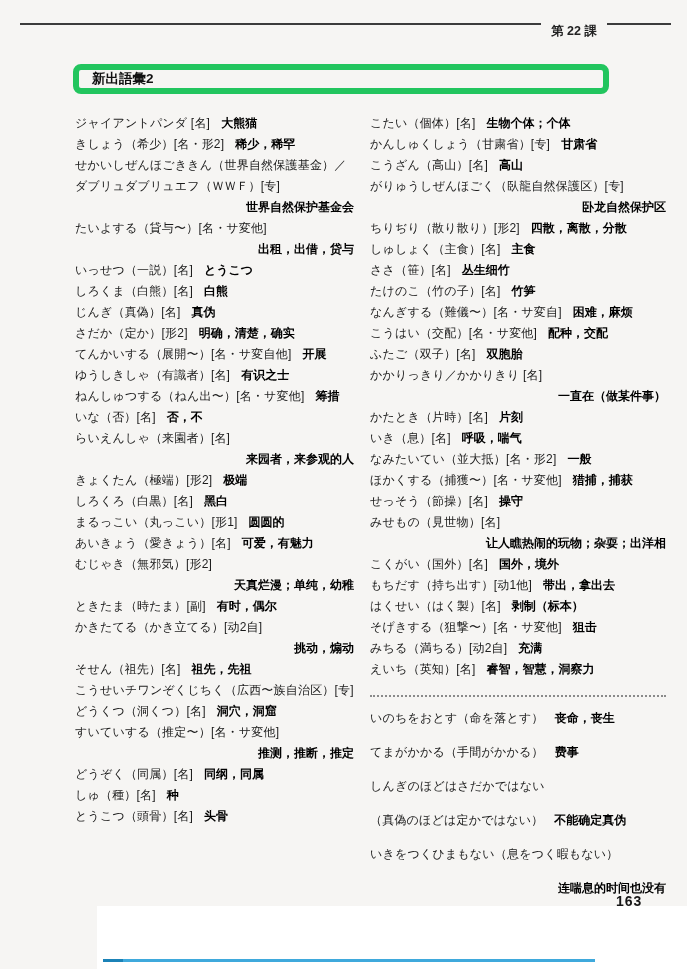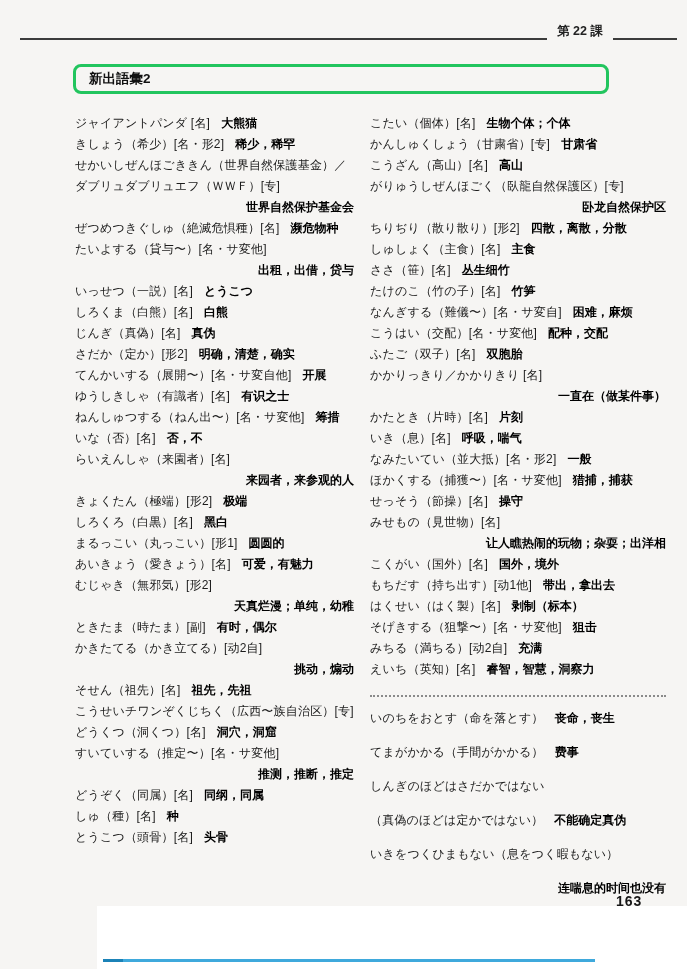--- a/index.html
+++ b/index.html
@@ -7,34 +7,34 @@
   .page{
     position:relative;
     width:687px;height:969px;
     background:#f6f5f3;
     font-family:"Liberation Sans","DejaVu Sans",sans-serif;
     color:#1b1b1b;
     overflow:hidden;
   }
   
   .header-rule{
-    position:absolute;top:23px;left:0;right:10px;
-    display:flex;align-items:flex-end;margin-left:20px;
+    position:absolute;top:23px;left:0;right:16px;
+    display:flex;align-items:flex-start;margin-left:20px;
   }
   .rule-line{height:2px;background:#3c3c3c;}
   .rule-left{flex:1 1 auto;}
   .rule-right{width:64px;}
   .header-label{
     font-weight:bold;font-size:12.5px;color:#222;
     margin:0 10px;white-space:nowrap;
   }
   
   .vocab-box{
     position:absolute;top:64px;left:73px;width:536px;height:30px;
-    border:3px solid #22c55e;border-radius:8px;
+    border:6px solid #22c55e;border-radius:8px;
     display:flex;align-items:center;
     box-sizing:border-box;padding-left:13px;
     background:transparent;
   }
   .vocab-box .title{font-weight:bold;font-size:13.5px;color:#111;}
   
   .columns{
     position:absolute;top:113px;left:75px;
     display:flex;
   }
@@ -88,21 +88,20 @@
     <span class="title">新出語彙2</span>
   </div>
 
   <div class="columns">
     <div class="col-left" id="col-left">
         <div class="row"><span class="jp">ジャイアントパンダ [名]</span><span class="cn gap">大熊猫</span></div>
         <div class="row"><span class="jp">きしょう（希少）[名・形2]</span><span class="cn gap">稀少，稀罕</span></div>
         <div class="row"><span class="jp">せかいしぜんほごききん（世界自然保護基金）／</span></div>
         <div class="row"><span class="jp">ダブリュダブリュエフ（ＷＷＦ）[专]</span></div>
         <div class="row right"><span class="cn">世界自然保护基金会</span></div>
-        <div class="row"><span class="jp">ぜつめつきぐしゅ（絶滅危惧種）[名]</span><span class="cn gap">濒危物种</span></div>
         <div class="row"><span class="jp">たいよする（貸与〜）[名・サ変他]</span></div>
         <div class="row right"><span class="cn">出租，出借，贷与</span></div>
         <div class="row"><span class="jp">いっせつ（一説）[名]</span><span class="cn gap">とうこつ</span></div>
         <div class="row"><span class="jp">しろくま（白熊）[名]</span><span class="cn gap">白熊</span></div>
         <div class="row"><span class="jp">じんぎ（真偽）[名]</span><span class="cn gap">真伪</span></div>
         <div class="row"><span class="jp">さだか（定か）[形2]</span><span class="cn gap">明确，清楚，确实</span></div>
         <div class="row"><span class="jp">てんかいする（展開〜）[名・サ変自他]</span><span class="cn gap">开展</span></div>
         <div class="row"><span class="jp">ゆうしきしゃ（有識者）[名]</span><span class="cn gap">有识之士</span></div>
         <div class="row"><span class="jp">ねんしゅつする（ねん出〜）[名・サ変他]</span><span class="cn gap">筹措</span></div>
         <div class="row"><span class="jp">いな（否）[名]</span><span class="cn gap">否，不</span></div>

